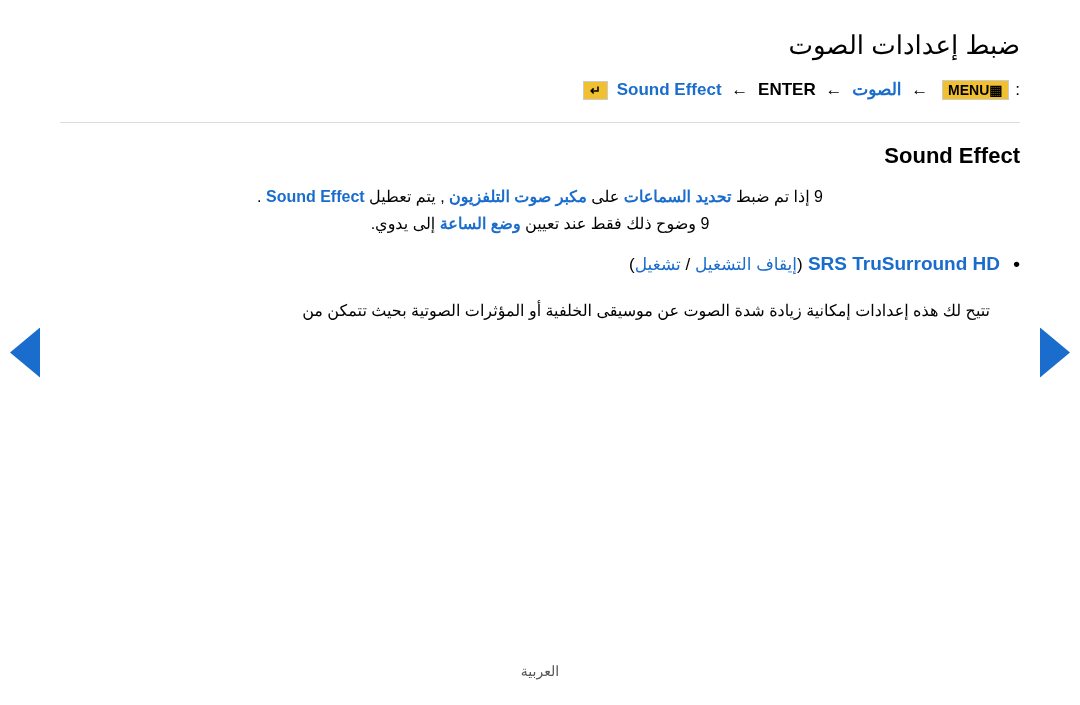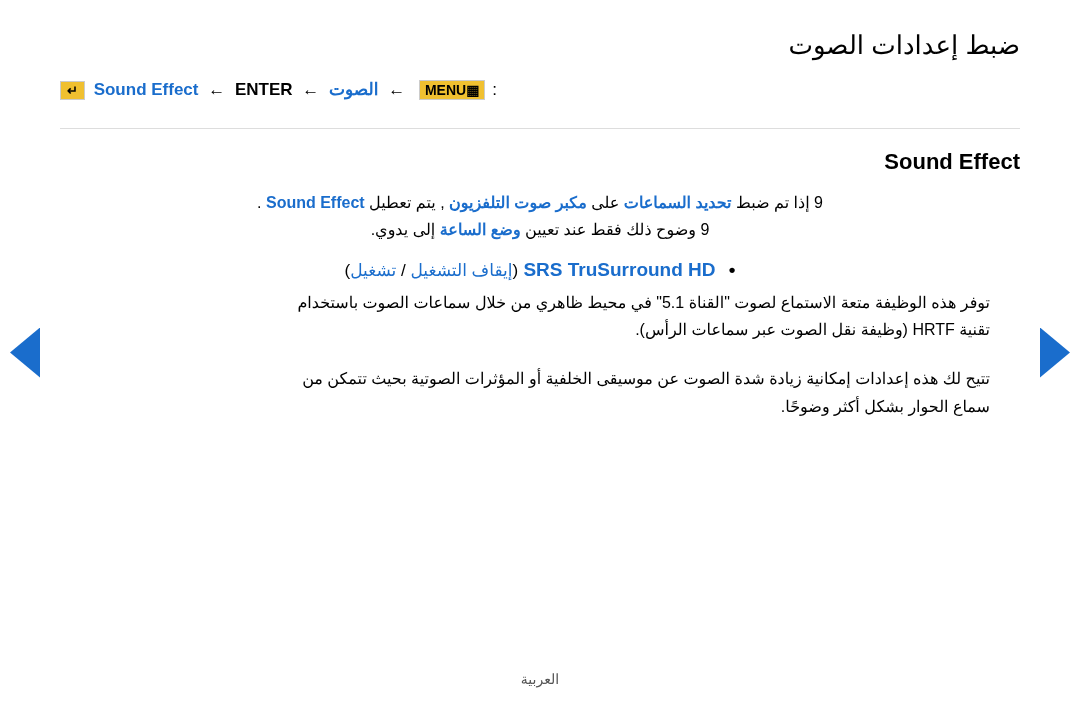--- a/index.html
+++ b/index.html
@@ -28,23 +28,23 @@
     .page-title {
       text-align: right;
       font-size: 26px;
       font-weight: normal;
       color: #000;
       margin-bottom: 18px;
       margin-top: 10px;
     }
 
     .breadcrumb {
-      text-align: left;
+      text-align: right;
       font-size: 17px;
-      margin-bottom: 28px;
+      margin-bottom: 22px;
       color: #000;
       direction: rtl;
     }
 
     .breadcrumb .menu-icon {
       display: inline-block;
       background: #f0c030;
       color: #000;
       padding: 1px 5px;
       font-size: 14px;
@@ -105,21 +105,21 @@
     .note-list .blue-bold {
       color: #1a6dcc;
       font-weight: bold;
     }
 
     .feature-item {
       margin-bottom: 22px;
     }
 
     .feature-header {
-      text-align: center;
+      text-align: right;
       font-size: 19px;
       font-weight: bold;
       margin-bottom: 8px;
       direction: rtl;
     }
 
     .feature-header .feature-name {
       color: #1a6dcc;
       font-weight: bold;
     }
@@ -171,21 +171,21 @@
       transform: translateY(-50%);
       width: 30px;
       height: 50px;
       background: #1a6dcc;
       clip-path: polygon(0 0, 100% 50%, 0 100%);
       cursor: pointer;
     }
 
     .footer-text {
       position: absolute;
-      bottom: 18px;
+      bottom: 26px;
       left: 50%;
       transform: translateX(-50%);
       font-size: 14px;
       color: #555;
       direction: rtl;
     }
 
     .divider-line {
       border: none;
       border-top: 1px solid #ddd;
@@ -233,30 +233,25 @@
   </ul>
 
   <div class="feature-item">
     <div class="feature-header">
       <span class="bullet-dot">•</span>
       <span class="feature-name">SRS TruSurround HD</span>
       <span class="paren-text">
         (<span class="toggle-off">إيقاف التشغيل</span> / <span class="toggle-on">تشغيل</span>)
       </span>
     </div>
-    <div class="feature-desc">
-      <span>توفر هذه الوظيفة متعة الاستماع لصوت "القناة 5.1" في محيط ظاهري من خلال سماعات الصوت باستخدام</span><br>
-      <span>تقنية HRTF (وظيفة نقل الصوت عبر سماعات الرأس).</span>
-    </div>
   </div>
 
   <div class="feature-item">
     <div class="feature-desc">
       <span>تتيح لك هذه إعدادات إمكانية زيادة شدة الصوت عن موسيقى الخلفية أو المؤثرات الصوتية بحيث تتمكن من</span><br>
-      <span>سماع الحوار بشكل أكثر وضوحًا.</span>
     </div>
   </div>
 
   <div class="nav-arrow-left" title="السابق"></div>
   <div class="nav-arrow-right" title="التالي"></div>
 
   <div class="footer-text">العربية</div>
 
 </div>
 

